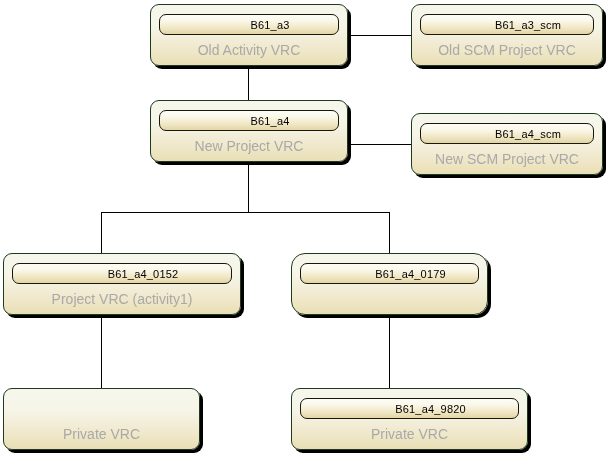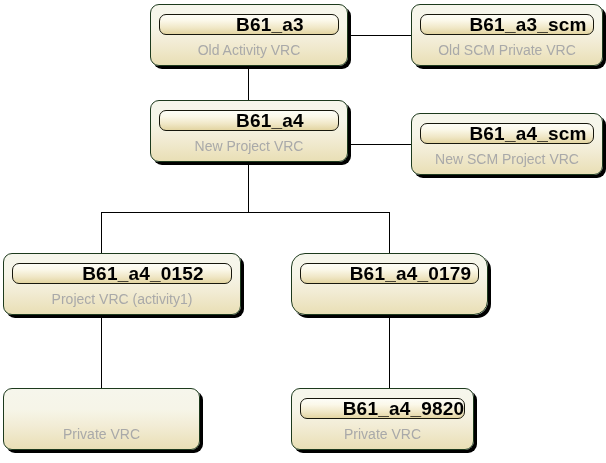--- a/index.html
+++ b/index.html
@@ -56,22 +56,22 @@
     border: 1px solid #17170c;
     border-radius: 7px;
     background: linear-gradient(to bottom,
                 #fdfdf7 0%,
                 #fbf8e9 30%,
                 #f0e7c6 68%,
                 #e3d5a2 100%);
     display: flex;
     align-items: center;
     justify-content: center;
-    font-size: 19px;
-    font-weight: bold;
+    font-size: 11px;
+    font-weight: normal;
     color: #000000;
     letter-spacing: 0.2px;
     white-space: nowrap;
     padding-left: 42px;
   }
 
   .node-subtitle {
     position: absolute;
     left: 4px;
     right: 4px;
@@ -100,21 +100,21 @@
   <div class="edge edge-v" style="left:101px; top:315px; height:74px;"></div>
   <div class="edge edge-v" style="left:389px; top:315px; height:74px;"></div>
 
   <div class="node" style="left:150px; top:4px; width:198px; height:62px;">
     <div class="node-title">B61_a3</div>
     <div class="node-subtitle">Old Activity VRC</div>
   </div>
 
   <div class="node" style="left:411px; top:4px; width:192px; height:62px;">
     <div class="node-title">B61_a3_scm</div>
-    <div class="node-subtitle">Old SCM Private VRC</div>
+    <div class="node-subtitle">Old SCM Project VRC</div>
   </div>
 
   <div class="node" style="left:150px; top:100px; width:198px; height:62px;">
     <div class="node-title">B61_a4</div>
     <div class="node-subtitle">New Project VRC</div>
   </div>
 
   <div class="node" style="left:411px; top:113px; width:192px; height:62px;">
     <div class="node-title">B61_a4_scm</div>
     <div class="node-subtitle">New SCM Project VRC</div>
@@ -126,18 +126,18 @@
   </div>
 
   <div class="node" style="left:291px; top:253px; width:197px; height:62px;border-radius:14px;">
     <div class="node-title">B61_a4_0179</div>
   </div>
 
   <div class="node" style="left:3px; top:388px; width:197px; height:62px;">
     <div class="node-subtitle">Private VRC</div>
   </div>
 
-  <div class="node" style="left:291px; top:388px; width:183px; height:62px;">
+  <div class="node" style="left:291px; top:388px; width:237px; height:62px;">
     <div class="node-title">B61_a4_9820</div>
     <div class="node-subtitle">Private VRC</div>
   </div>
 
 </div>
 
 </body></html>

